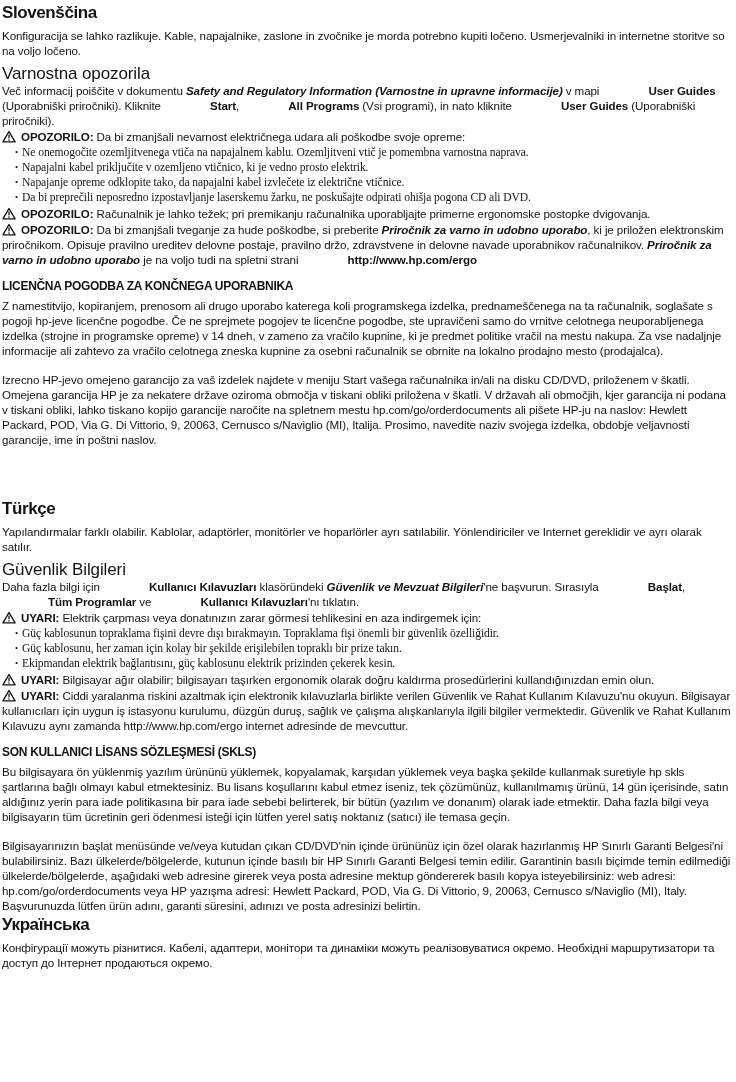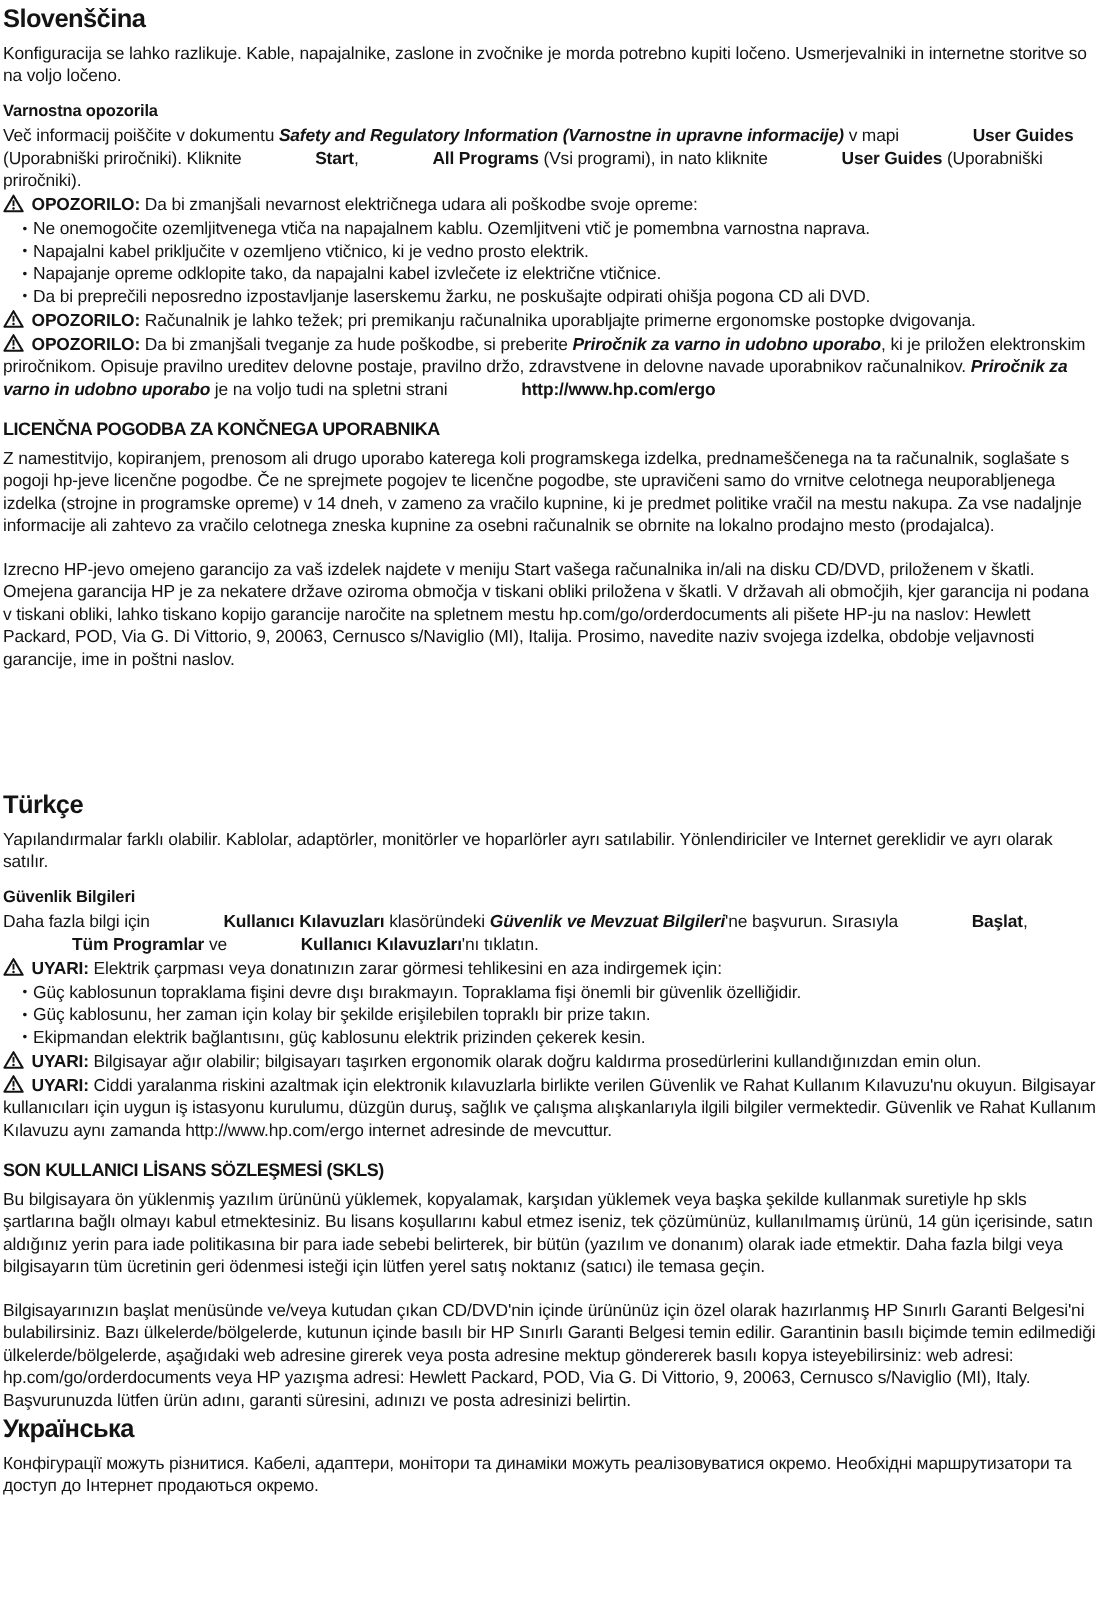--- a/index.html
+++ b/index.html
@@ -6,51 +6,51 @@
   body{
     width:736px;
     color:#141414;
     font-family:"Liberation Sans", sans-serif;
     font-size:11.6px;
     line-height:15px;
     letter-spacing:-0.1px;
   }
   .doc{padding:1px 2px 6px 2px;}
   .section{margin:0;}
-  .section.mt-lg{margin-top:78px;}
+  .section.mt-lg{margin-top:50px;}
   .section.mt-xl{}
   .h1{
     font-size:17px;
     font-weight:bold;
     line-height:24px;
     margin:0 0 3px 0;
     letter-spacing:-0.4px;
   }
   .h2{
-    font-size:11px;
-    font-weight:bold;
+    font-size:17px;
+    font-weight:normal;
     line-height:16px;
     margin:8px 0 1px 0;
   }
   .h2caps{
     font-size:12px;
     font-weight:bold;
     line-height:19px;
     margin:10px 0 2px 0;
     letter-spacing:-0.3px;
   }
   .p{margin:0;}
   .warning{margin:1px 0;}
   .wlabel{font-weight:bold;}
   .warn-icon{
     display:inline-block;
     vertical-align:-2px;
     margin-right:5px;
   }
-  .bullet{padding-left:13px;}
+  .bullet{padding-left:13px;font-family:Liberation Serif, serif;}
   .dot{
     display:inline-block;
     margin-right:4px;
     font-size:9px;
     vertical-align:1px;
   }
   .spacer{height:14px;}
   .b{font-weight:bold;padding-left:46px;}
   .i{font-style:italic;font-weight:bold;}
 </style>

